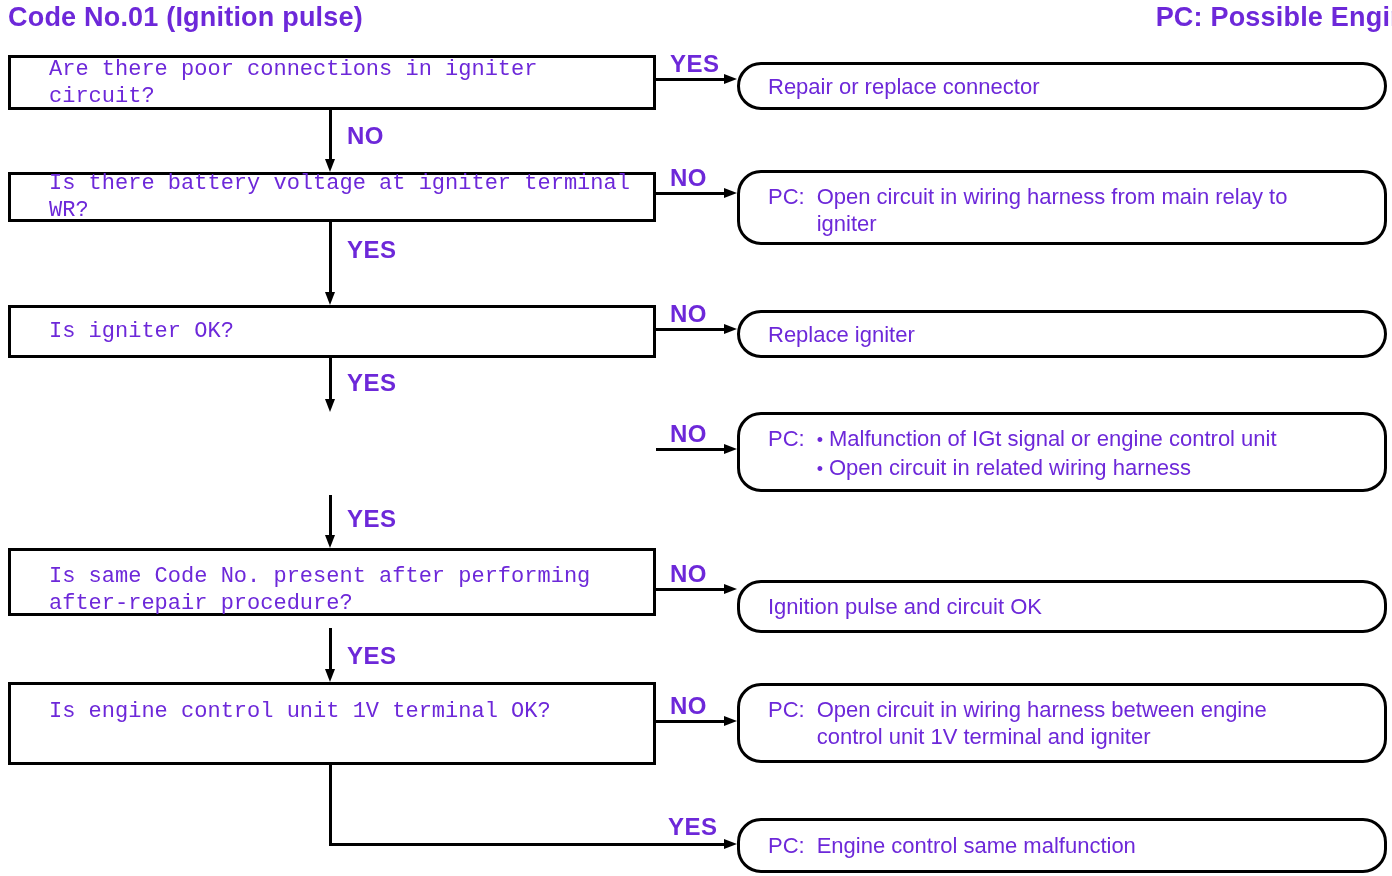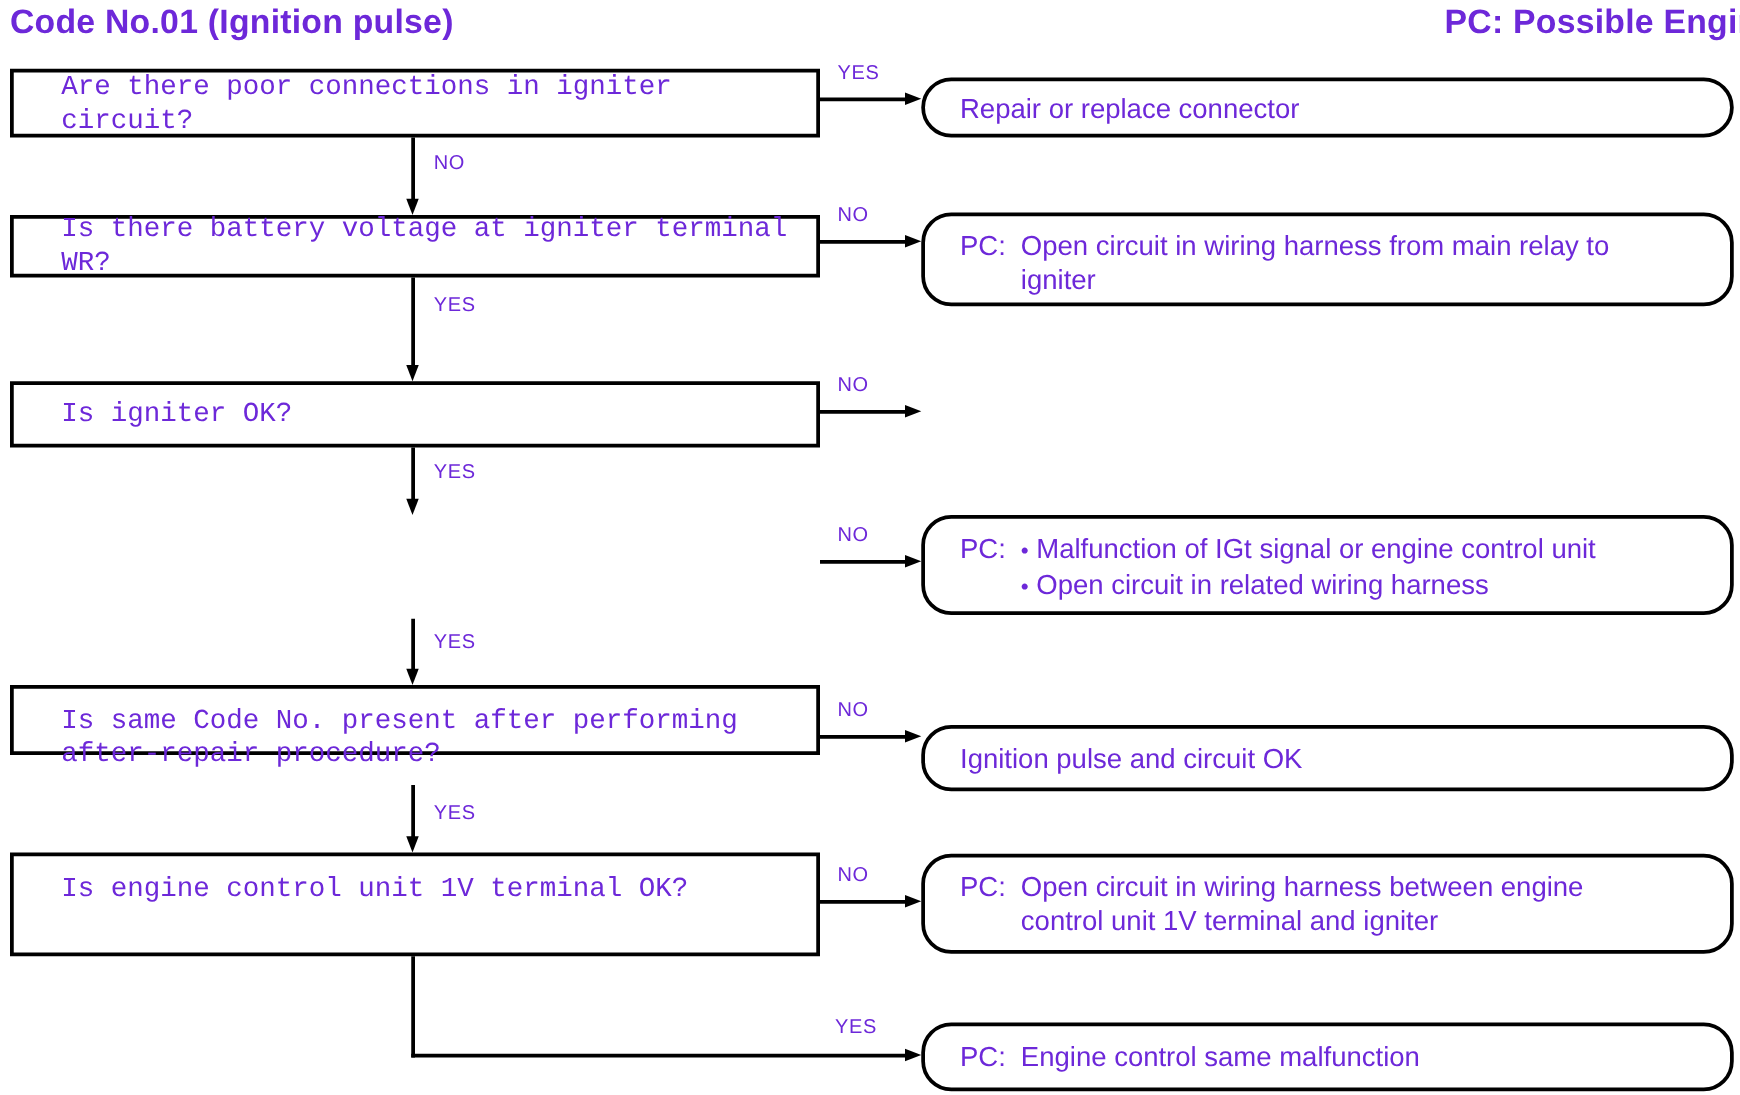--- a/index.html
+++ b/index.html
@@ -33,53 +33,56 @@
     position:absolute;width:0;height:0;
     border-top:5px solid transparent;border-bottom:5px solid transparent;
     border-left:13px solid #000;
   }
   .arrow-down{
     position:absolute;width:0;height:0;
     border-left:5px solid transparent;border-right:5px solid transparent;
     border-top:13px solid #000;
   }
   .branch-label{
-    position:absolute;font-size:16px;font-weight:normal;letter-spacing:0.5px;white-space:nowrap;
+    position:absolute;font-size:24px;font-weight:bold;letter-spacing:0.5px;white-space:nowrap;
   }
 </style>
 </head>
 <body>
 
 <div class="canvas">
 
   <div class="title">Code No.01 (Ignition pulse)</div>
   <div class="legend">PC: Possible Engine</div>
 
   <div class="box qbox vcenter" style="top:55px;height:55px;">
     <span>Are there poor connections in igniter circuit?</span>
   </div>
   <div class="box qbox vcenter" style="top:305px;height:53px;">
     <span>Is igniter OK?</span>
   </div>
   <div class="box qbox vcenter" style="top:172px;height:50px;">
     <span>Is there battery voltage at igniter terminal WR?</span>
   </div>
-  <div class="box qbox vtop" style="top:548px;height:56px;padding-top:12px;">
+  <div class="box qbox vtop" style="top:548px;height:68px;padding-top:12px;">
     <span class="qwrap">Is same Code No. present after performing after-repair procedure?</span>
   </div>
   <div class="box qbox vtop" style="top:682px;height:83px;padding-top:13px;">
     <span>Is engine control unit 1V terminal OK?</span>
   </div>
 
   <div class="box rbox vcenter" style="top:62px;height:48px;">
     <span>Repair or replace connector</span>
   </div>
   <div class="box rbox vtop" style="top:170px;height:75px;padding-top:10px;">
     <span class="pc-prefix">PC:</span>
     <span class="wraptext">Open circuit in wiring harness from main relay to igniter</span>
+  </div>
+  <div class="box rbox vcenter" style="top:310px;height:48px;">
+    <span>Replace igniter</span>
   </div>
   <div class="box rbox vtop" style="top:412px;height:80px;padding-top:10px;">
     <span class="pc-prefix">PC:</span>
     <div class="bullets">
       <div class="bullet-line">
         <span class="bullet-glyph">•</span>
         <span>Malfunction of IGt signal or engine control unit</span>
       </div>
       <div class="bullet-line">
         <span class="bullet-glyph">•</span>

